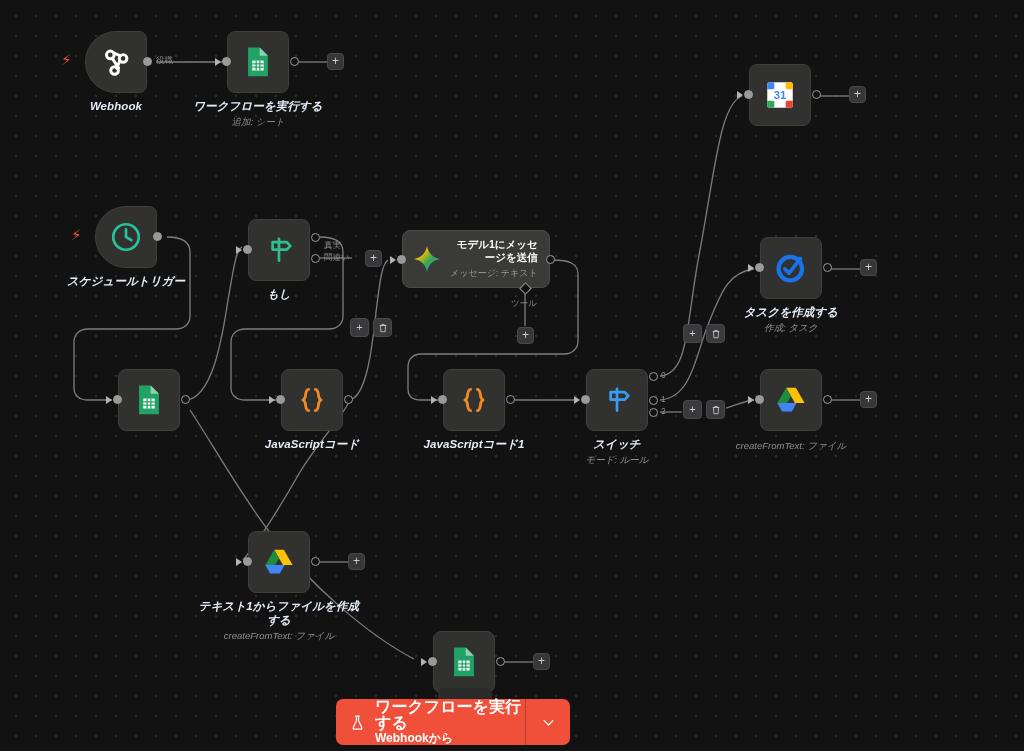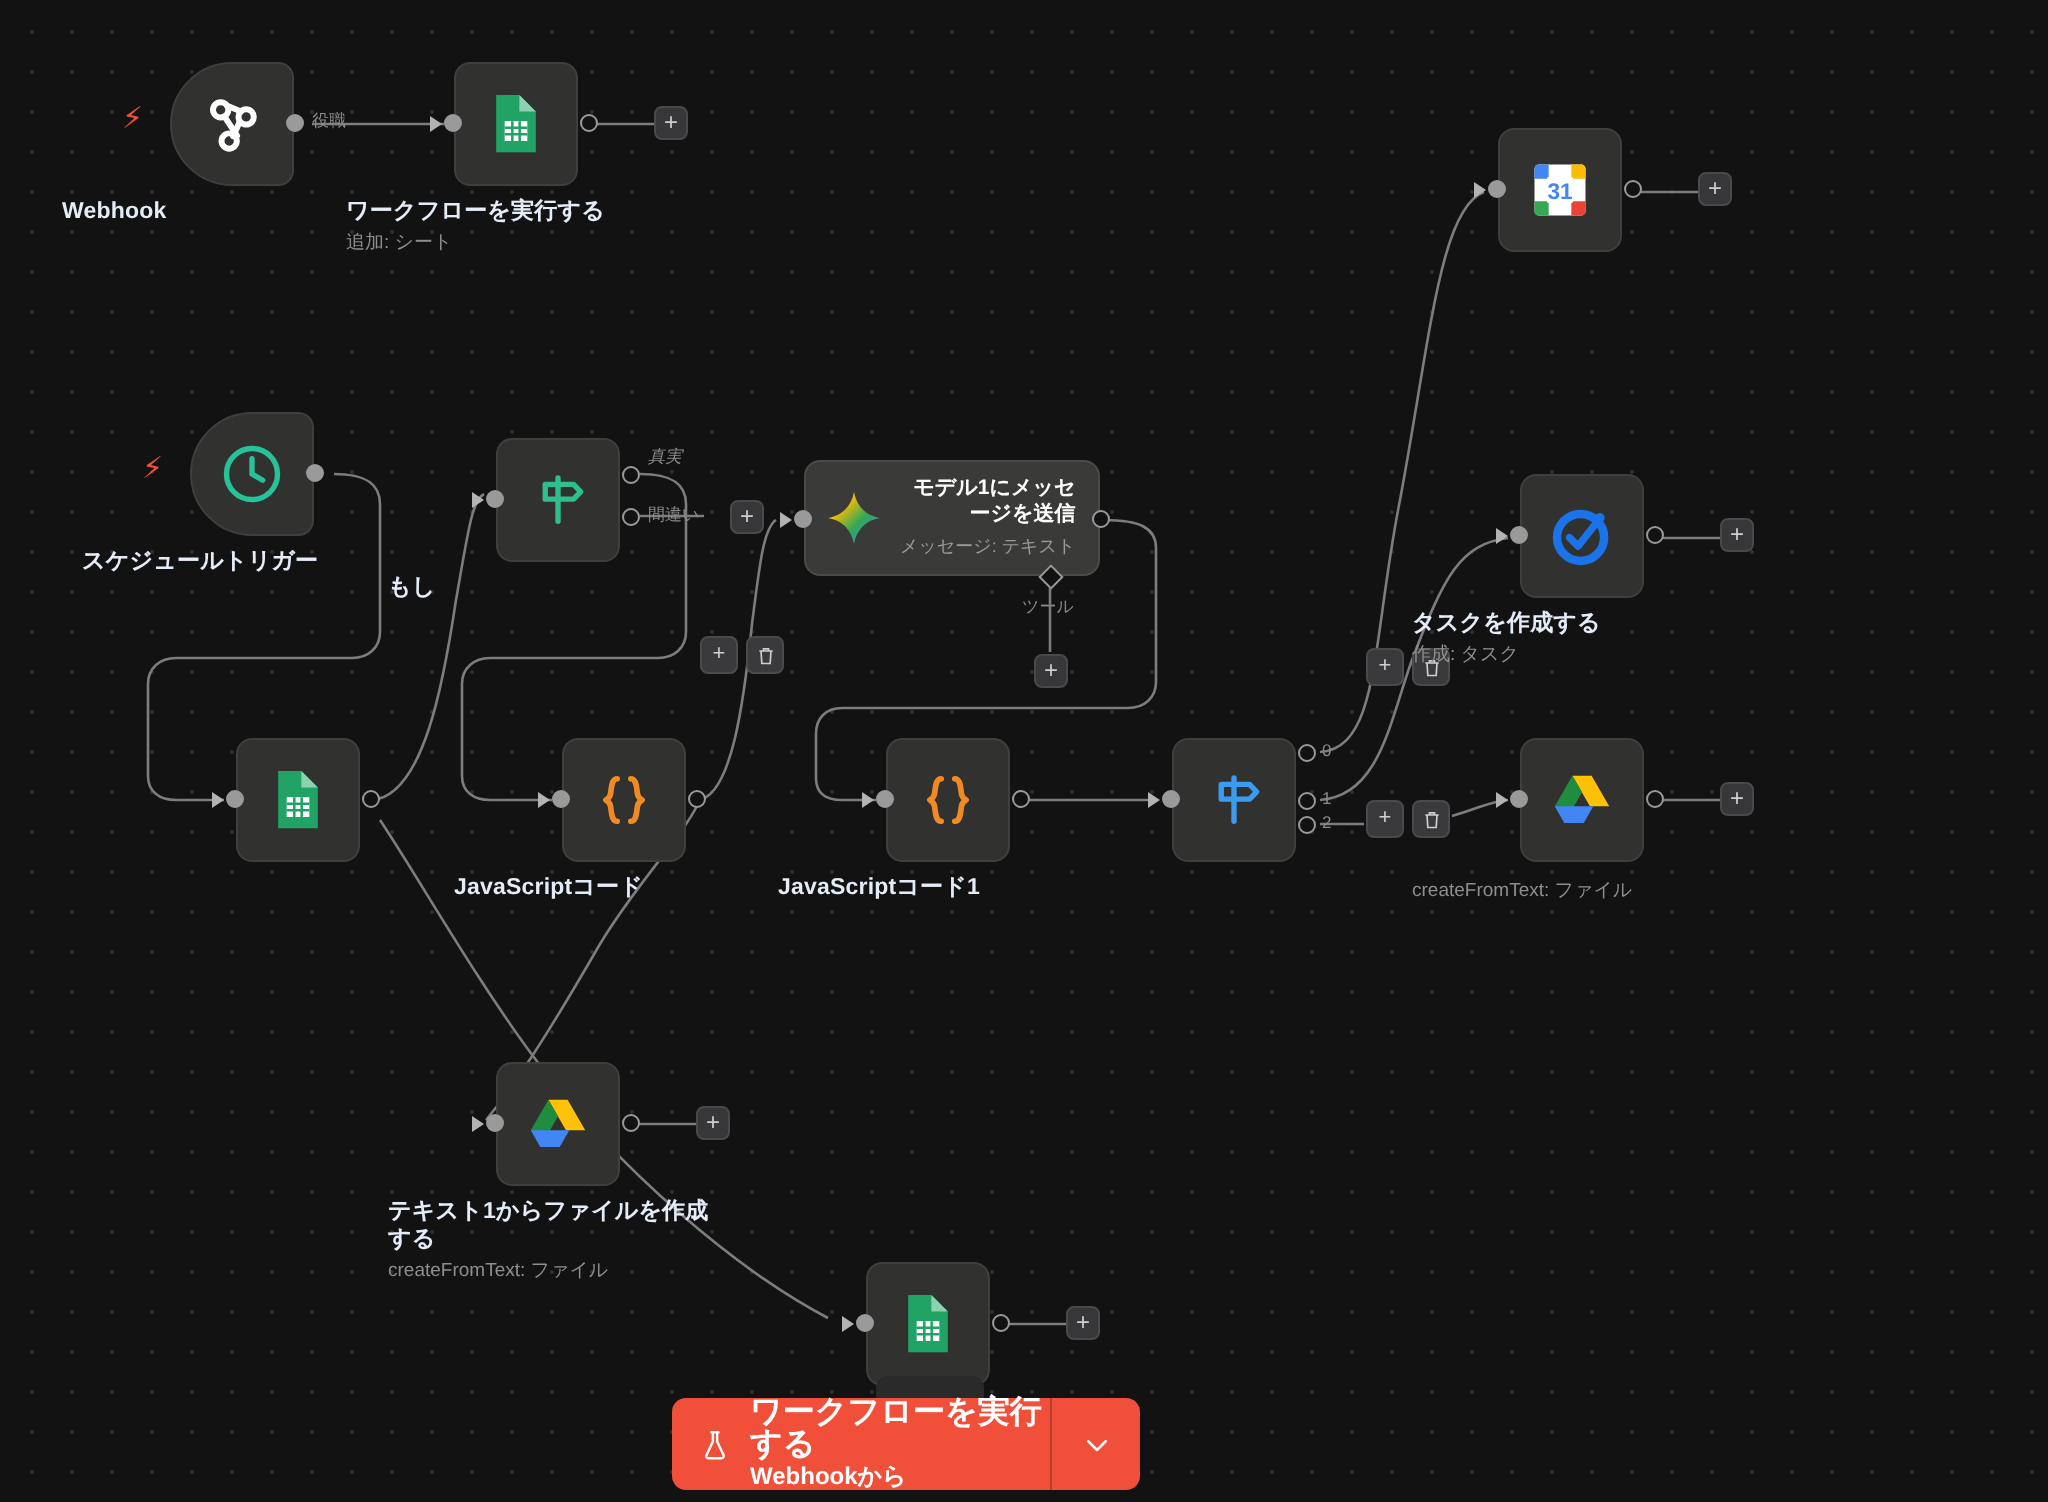--- a/index.html
+++ b/index.html
@@ -32,23 +32,24 @@
     display: flex; align-items: center; justify-content: center;
   }
   .node.trigger {
     width: 62px;
     border-top-left-radius: 32px;
     border-bottom-left-radius: 32px;
   }
   .node .glyph { width: 34px; height: 34px; display:block; }
   .labels {
     position: absolute;
-    text-align: left;
+    text-align: center;
     width: 170px;
     pointer-events: none;
+    font-style: italic;
   }
   .lbl-title {
     font-size: 11.5px; font-weight: bold;
     color: #e4ecf7;
     line-height: 14px;
     letter-spacing: .1px;
   }
   .lbl-sub {
     font-size: 9.5px;
     color: #8e8e8e;
@@ -259,21 +260,21 @@
     <svg class="glyph" viewBox="0 0 24 24">
       <g fill="none" stroke="#2fbf8f" stroke-width="1.9" stroke-linejoin="round" stroke-linecap="round">
         <path d="M7.5 6.5 h10 l2.5 2.6 -2.5 2.6 h-10 z"></path>
         <path d="M12 4.2 V19.5"></path>
       </g>
     </svg>
   </div>
   <div class="arrow-in" style="left:236px;top:246px;"></div>
   <div class="port filled" style="left:243px;top:245px;"></div>
   <div class="port" style="left:311px;top:233px;"></div>
-  <div class="port-label" style="left:324px;top:223px;font-style:italic;">真実</div>
+  <div class="port-label" style="left:324px;top:240px;">真実</div>
   <div class="port" style="left:311px;top:254px;"></div>
   <div class="port-label" style="left:324px;top:252px;">間違い</div>
   <div class="plus-btn" style="left:365px;top:250px;">+</div>
   <div class="labels" style="left:194px;top:287px;">
     <div class="lbl-title">もし</div>
   </div>
 
   <div class="node" style="left:118px;top:369px;">
     <svg class="glyph" viewBox="0 0 24 24">
       <path d="M5 1.8h8.2L19 7.6V22H5z" fill="#21a366"></path>
@@ -363,20 +364,24 @@
         <span style="color:#cfcfcf;font-size:11px;line-height:11px;">+</span>
       </div>
     <div class="chip">
       <svg viewBox="0 0 24 24">
           <g fill="none" stroke="#cfcfcf" stroke-width="2">
             <path d="M4 6h16M9 6V3.5h6V6M6 6l1 15h10l1-15"></path>
           </g>
         </svg>
     </div>
   </div>
+  <div class="labels" style="left:532px;top:437px;">
+    <div class="lbl-title">スイッチ</div>
+    <div class="lbl-sub">モード: ルール</div>
+  </div>
 
   <div class="node" style="left:248px;top:531px;">
     <svg class="glyph" viewBox="0 0 24 24">
       <path d="M8.6 3.4h6.8l6.2 10.8h-6.8z" fill="#ffc107"></path>
       <path d="M8.6 3.4 L2.4 14.2 L5.8 20.1 L12 9.3z" fill="#1e8e3e"></path>
       <path d="M2.4 14.2 h13.6 l-3.4 5.9 H5.8z" fill="#4285f4"></path>
     </svg>
   </div>
   <div class="arrow-in" style="left:236px;top:558px;"></div>
   <div class="port filled" style="left:243px;top:557px;"></div>

